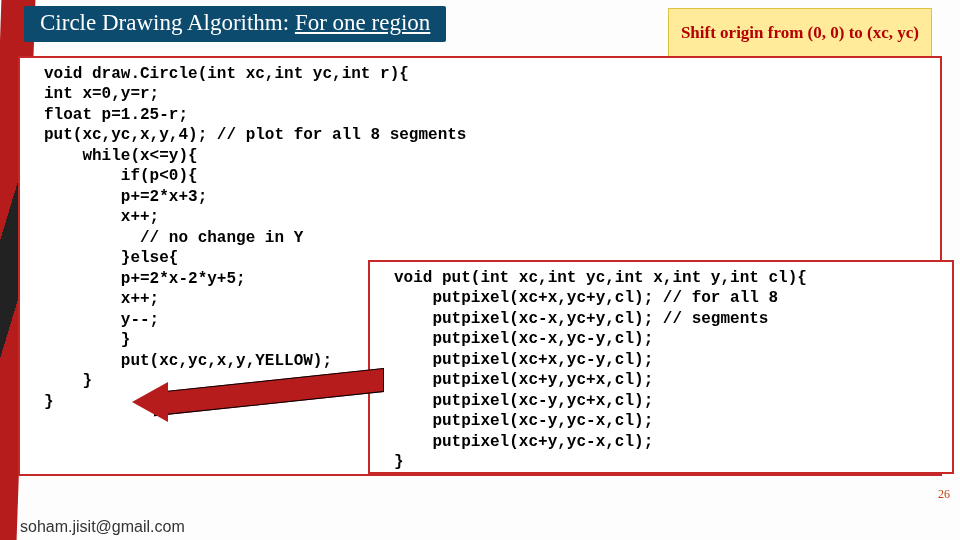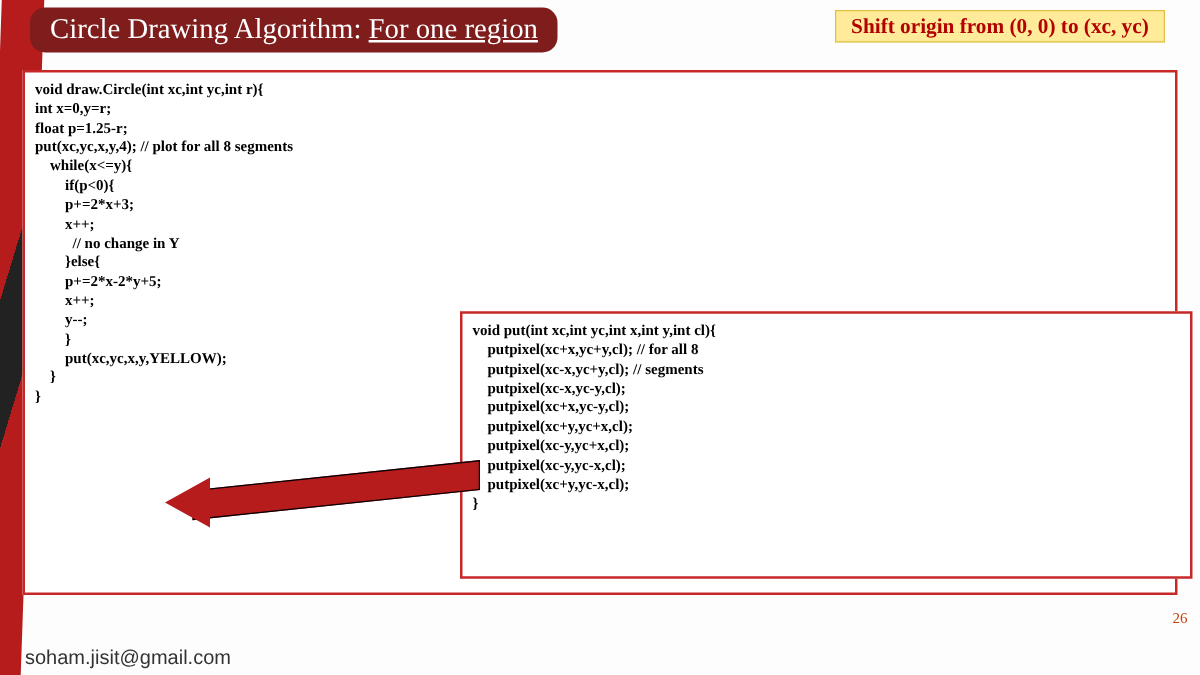--- a/index.html
+++ b/index.html
@@ -1,23 +1,23 @@
 <!DOCTYPE html>
 <html><head>
 <meta charset="utf-8">
 <style>
 *{margin:0;padding:0;box-sizing:border-box}
 body{width:960px;height:540px;background:#fdfdfd;font-family:Arial,sans-serif;position:relative;overflow:hidden}
 .stripe{position:absolute;left:0;top:0;bottom:0;width:34px;background:linear-gradient(105deg,#b71c1c 0%,#b71c1c 40%,#222 40%,#222 60%,#b71c1c 60%);transform:skewX(-2deg) translateX(-8px)}
-.title-bar{position:absolute;left:24px;top:6px;background:#7f1d1d;color:#fff;padding:4px 16px 6px;font-family:'Times New Roman',serif;font-size:23px;border-radius:12px}
+.title-bar{position:absolute;left:24px;top:6px;background:#0c4a6e;color:#fff;padding:4px 16px 6px;font-family:'Times New Roman',serif;font-size:23px;border-radius:2px}
 .title-bar .u{text-decoration:underline}
-.tag{position:absolute;right:28px;top:8px;background:#ffeb99;border:1px solid #e0c040;color:#b30000;font-family:'Times New Roman',serif;font-weight:bold;font-size:17px;padding:2px 12px}
-.code-box{position:absolute;border:2px solid #c62828;background:#fff;padding:6px 8px;font-family:Liberation Serif, serif;font-weight:bold;font-size:12px;line-height:1.28;color:#000;white-space:pre}
+.tag{position:absolute;right:28px;top:8px;background:#ffeb99;border:1px solid #e0c040;color:#b30000;font-family:'Times New Roman',serif;font-weight:bold;font-size:17px;padding:14px 12px}
+.code-box{position:absolute;border:2px solid #c62828;background:#fff;padding:6px 24px;font-family:Liberation Mono, monospace;font-weight:bold;font-size:16px;line-height:1.28;color:#000;white-space:pre}
 .code-main{left:18px;top:56px;width:924px;height:420px}
-.code-sub{left:368px;top:249px;width:586px;height:214px;z-index:5}
+.code-sub{left:368px;top:260px;width:586px;height:214px;z-index:5}
 .arrow{position:absolute;left:154px;top:368px;width:230px;height:54px;z-index:6}
 .arrow .shaft{position:absolute;left:0;top:0;width:230px;height:24px;background:#b71c1c;border:1px solid #000;transform:skewY(-6deg);transform-origin:right center}
 .arrow .head{position:absolute;left:-22px;top:14px;width:0;height:0;border-right:36px solid #b71c1c;border-top:20px solid transparent;border-bottom:20px solid transparent}
 .page-num{position:absolute;right:10px;bottom:38px;font-size:12px;color:#c2410c;font-family:'Times New Roman',serif}
 .footer{position:absolute;left:20px;bottom:4px;font-size:16px;color:#333}
 </style>
 </head>
 <body>
 
 <div class="stripe"></div>

